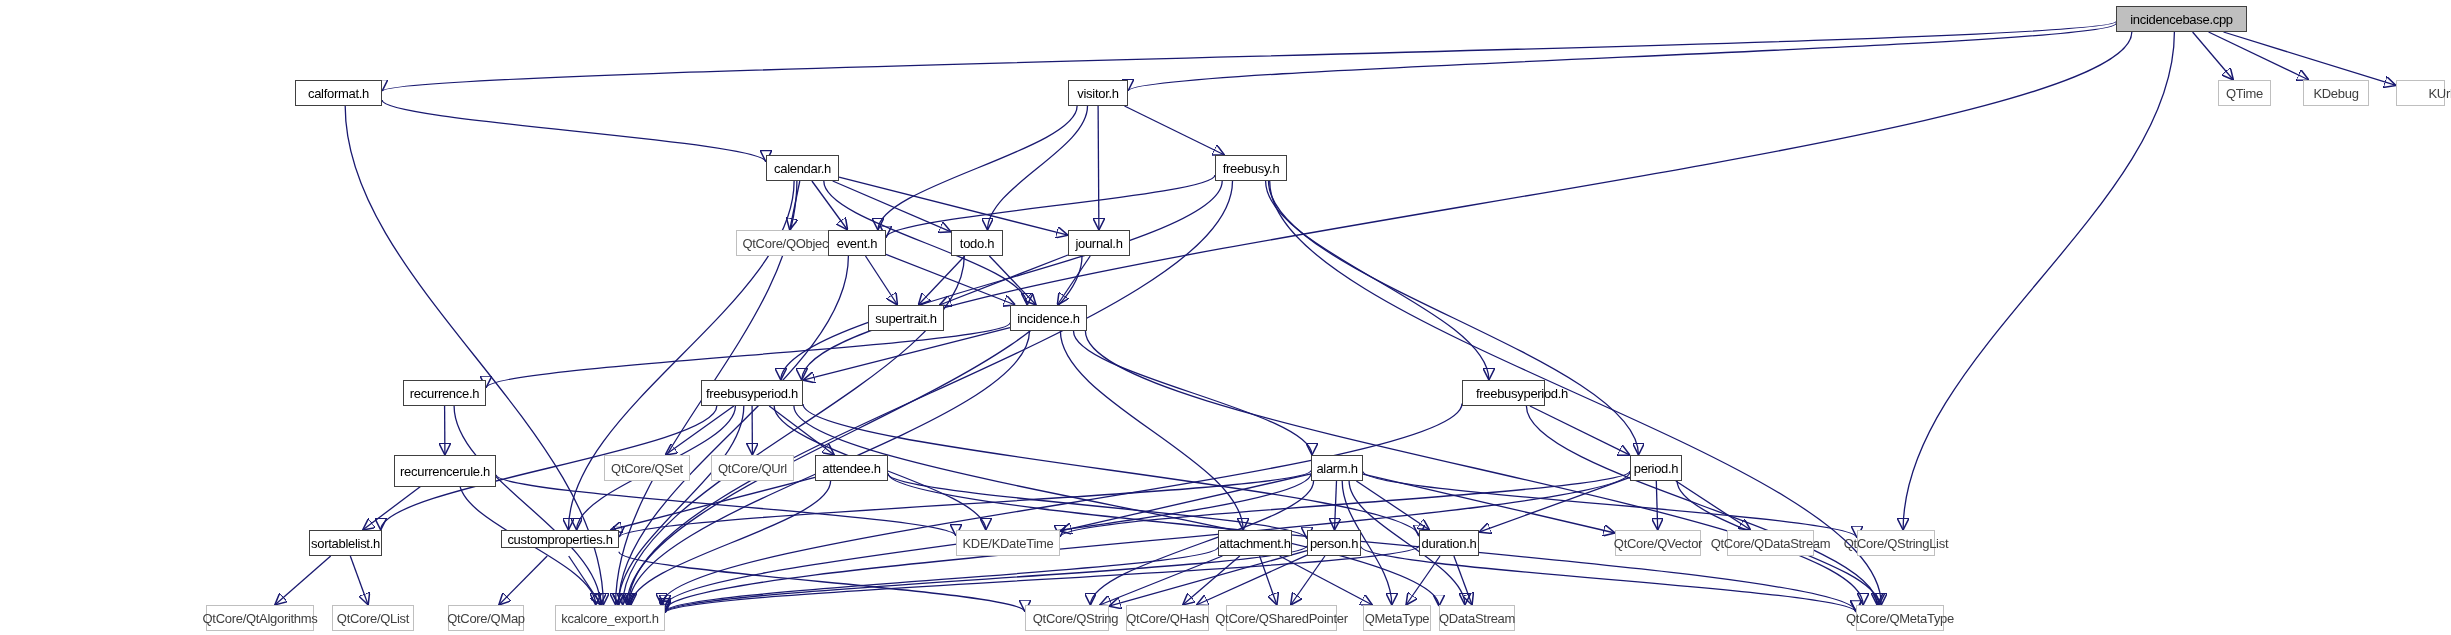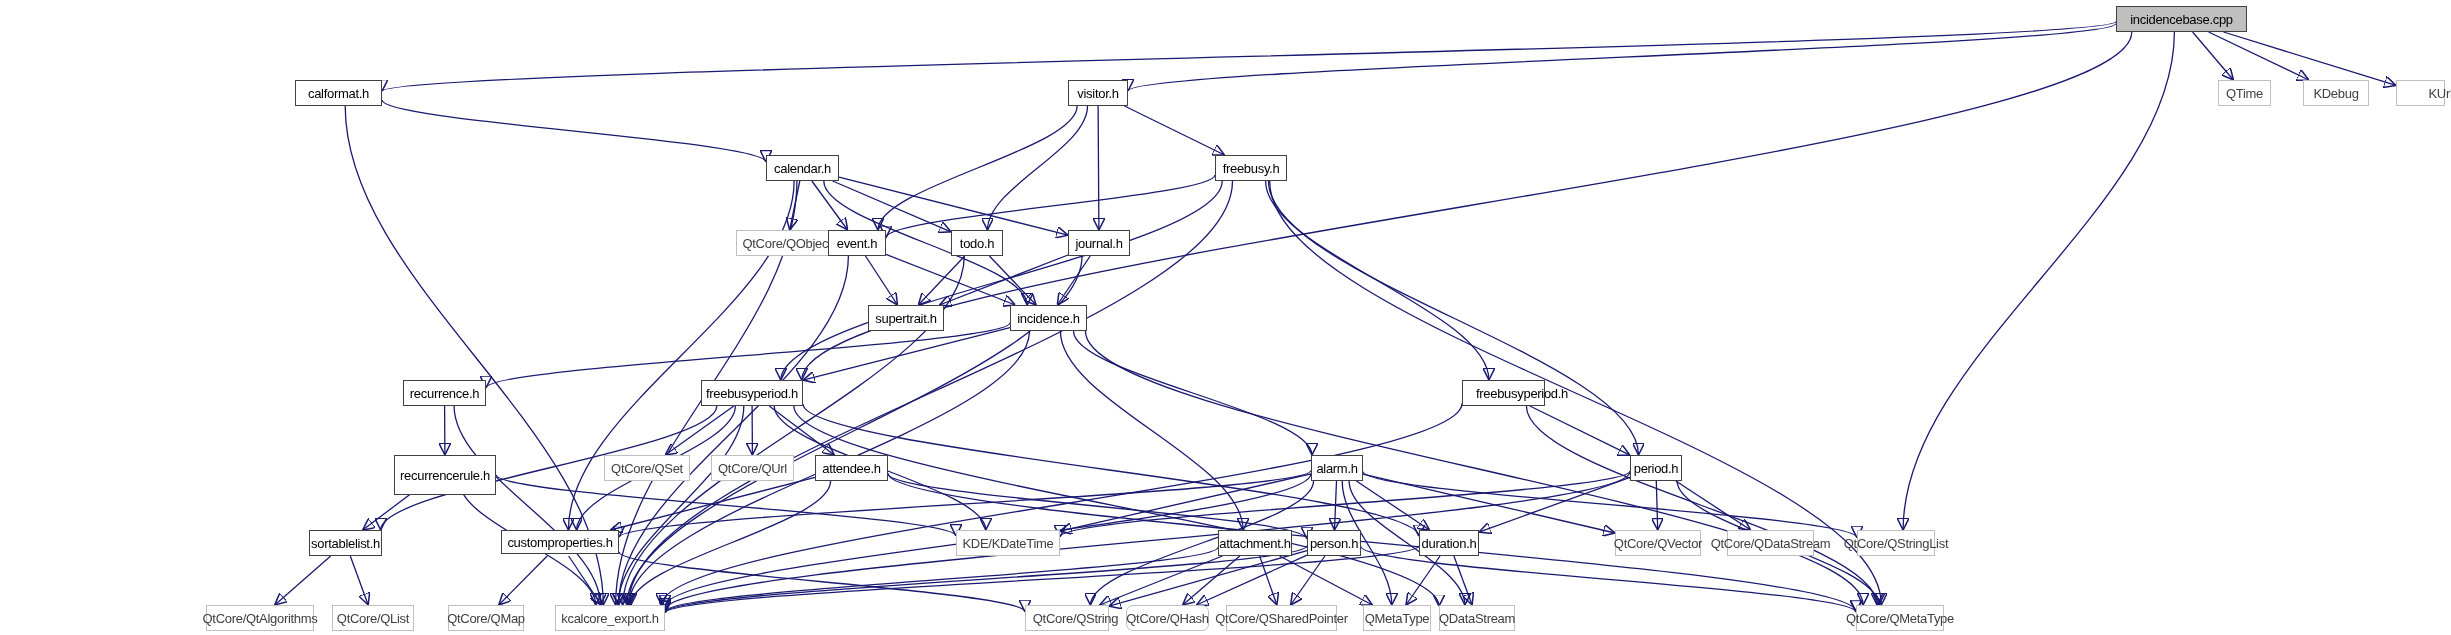--- a/index.html
+++ b/index.html
@@ -128,39 +128,39 @@
       <div class="node" style="left: 1215px; top: 155px; width: 72px; height: 26px;">freebusy.h</div>
       <div class="node ext" style="left: 736px; top: 230px; width: 102px; height: 26px;">QtCore/QObject</div>
       <div class="node" style="left: 828px; top: 230px; width: 58px; height: 26px;">event.h</div>
       <div class="node" style="left: 951px; top: 230px; width: 52px; height: 26px;">todo.h</div>
       <div class="node" style="left: 1068px; top: 230px; width: 62px; height: 26px;">journal.h</div>
       <div class="node" style="left: 868px; top: 305px; width: 76px; height: 26px;">supertrait.h</div>
       <div class="node" style="left: 1010px; top: 305px; width: 77px; height: 26px;">incidence.h</div>
       <div class="node" style="left: 403px; top: 380px; width: 83px; height: 26px;">recurrence.h</div>
       <div class="node" style="left: 701px; top: 380px; width: 102px; height: 26px;">freebusyperiod.h</div>
       <div class="node" style="left: 1462px; top: 380px; width: 83px; height: 26px; padding-left: 37px;">freebusyperiod.h</div>
-      <div class="node" style="left: 394px; top: 455px; width: 102px; height: 40px;">recurrencerule.h</div>
+      <div class="node" style="left: 394px; top: 455px; width: 102px; height: 32px;">recurrencerule.h</div>
       <div class="node ext" style="left: 604px; top: 455px; width: 86px; height: 26px;">QtCore/QSet</div>
       <div class="node ext" style="left: 711px; top: 455px; width: 83px; height: 26px;">QtCore/QUrl</div>
       <div class="node" style="left: 815px; top: 455px; width: 73px; height: 26px;">attendee.h</div>
       <div class="node" style="left: 1311px; top: 455px; width: 52px; height: 26px;">alarm.h</div>
       <div class="node" style="left: 1630px; top: 455px; width: 52px; height: 26px;">period.h</div>
       <div class="node" style="left: 309px; top: 530px; width: 73px; height: 26px;">sortablelist.h</div>
-      <div class="node" style="left: 501px; top: 530px; width: 118px; height: 24px;">customproperties.h</div>
+      <div class="node" style="left: 501px; top: 530px; width: 118px; height: 18px;">customproperties.h</div>
       <div class="node ext" style="left: 956px; top: 530px; width: 104px; height: 26px;">KDE/KDateTime</div>
       <div class="node" style="left: 1218px; top: 530px; width: 74px; height: 26px;">attachment.h</div>
       <div class="node" style="left: 1307px; top: 530px; width: 54px; height: 26px;">person.h</div>
       <div class="node" style="left: 1419px; top: 530px; width: 60px; height: 26px;">duration.h</div>
       <div class="node ext" style="left: 1615px; top: 530px; width: 86px; height: 26px;">QtCore/QVector</div>
       <div class="node ext" style="left: 1727px; top: 530px; width: 87px; height: 26px;">QtCore/QDataStream</div>
       <div class="node ext" style="left: 1857px; top: 530px; width: 78px; height: 26px;">QtCore/QStringList</div>
       <div class="node ext" style="left: 206px; top: 605px; width: 108px; height: 26px;">QtCore/QtAlgorithms</div>
       <div class="node ext" style="left: 332px; top: 605px; width: 82px; height: 26px;">QtCore/QList</div>
       <div class="node ext" style="left: 448px; top: 605px; width: 76px; height: 26px;">QtCore/QMap</div>
       <div class="node ext" style="left: 555px; top: 605px; width: 110px; height: 26px;">kcalcore_export.h</div>
       <div class="node ext" style="left: 1025px; top: 605px; width: 84px; height: 26px; padding-left: 17px;">QtCore/QString</div>
-      <div class="node ext" style="left: 1126px; top: 605px; width: 83px; height: 26px; border-radius: 7px;">QtCore/QHash</div>
+      <div class="node ext" style="left: 1126px; top: 605px; width: 83px; height: 26px;">QtCore/QHash</div>
       <div class="node ext" style="left: 1226px; top: 605px; width: 111px; height: 26px;">QtCore/QSharedPointer</div>
       <div class="node ext" style="left: 1363px; top: 605px; width: 68px; height: 26px;">QMetaType</div>
       <div class="node ext" style="left: 1439px; top: 605px; width: 76px; height: 26px;">QDataStream</div>
       <div class="node ext" style="left: 1856px; top: 605px; width: 88px; height: 26px;">QtCore/QMetaType</div>
     </div>
 </div>
 
 </body></html>

